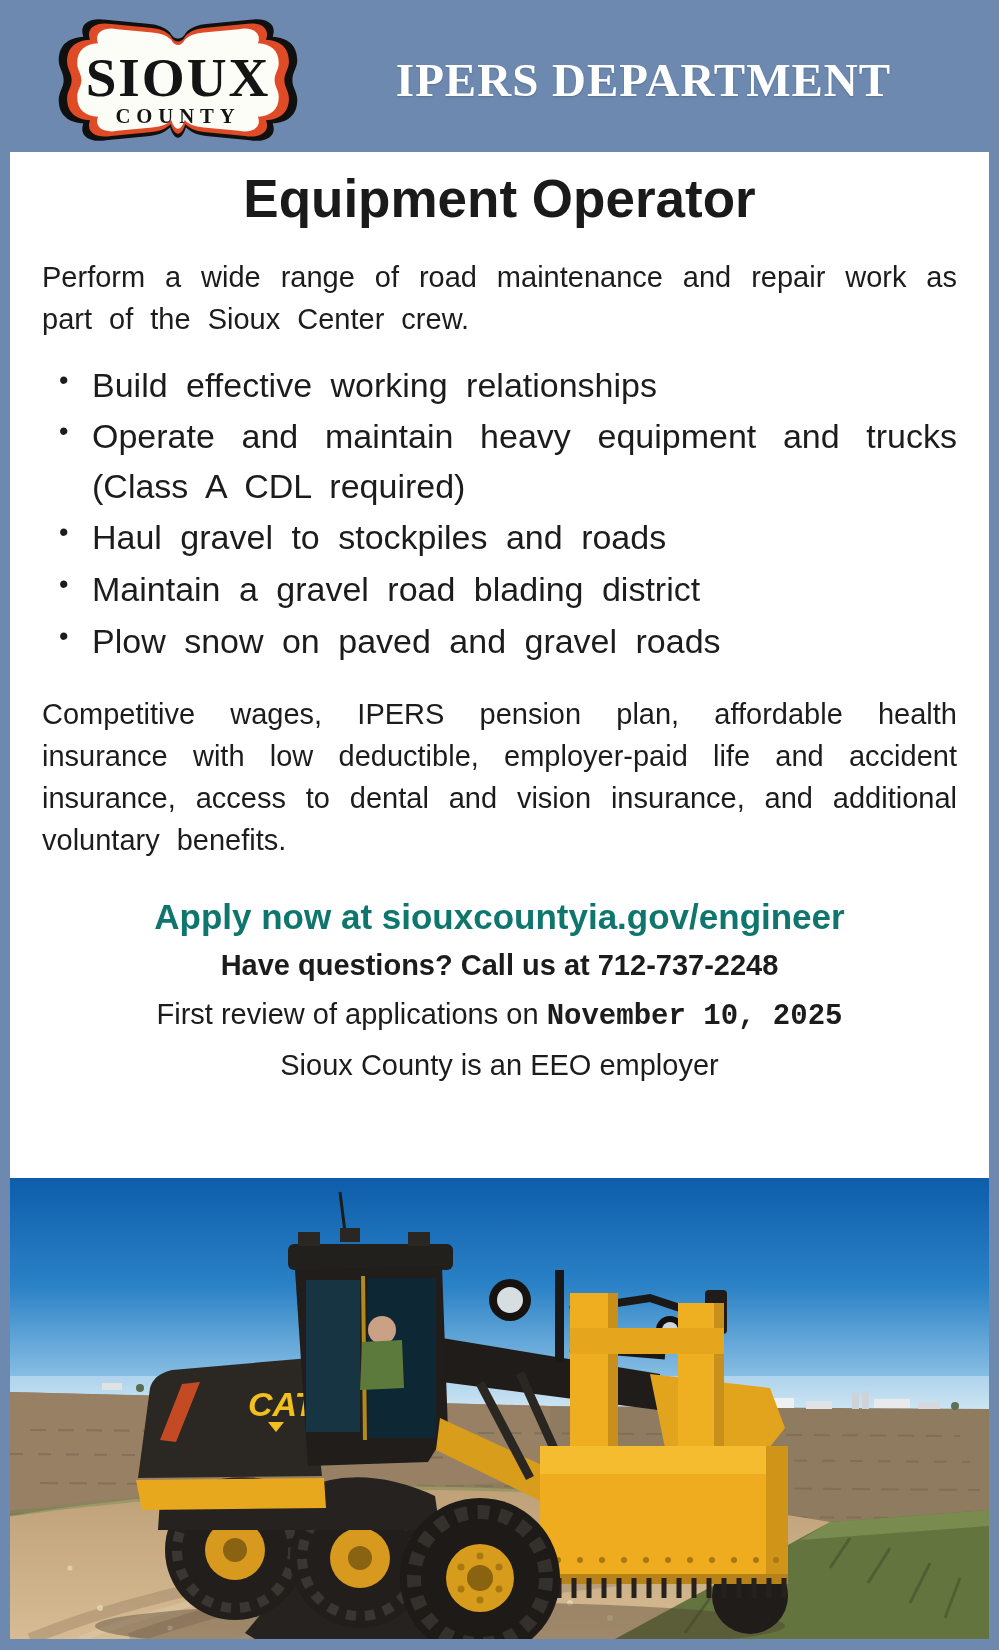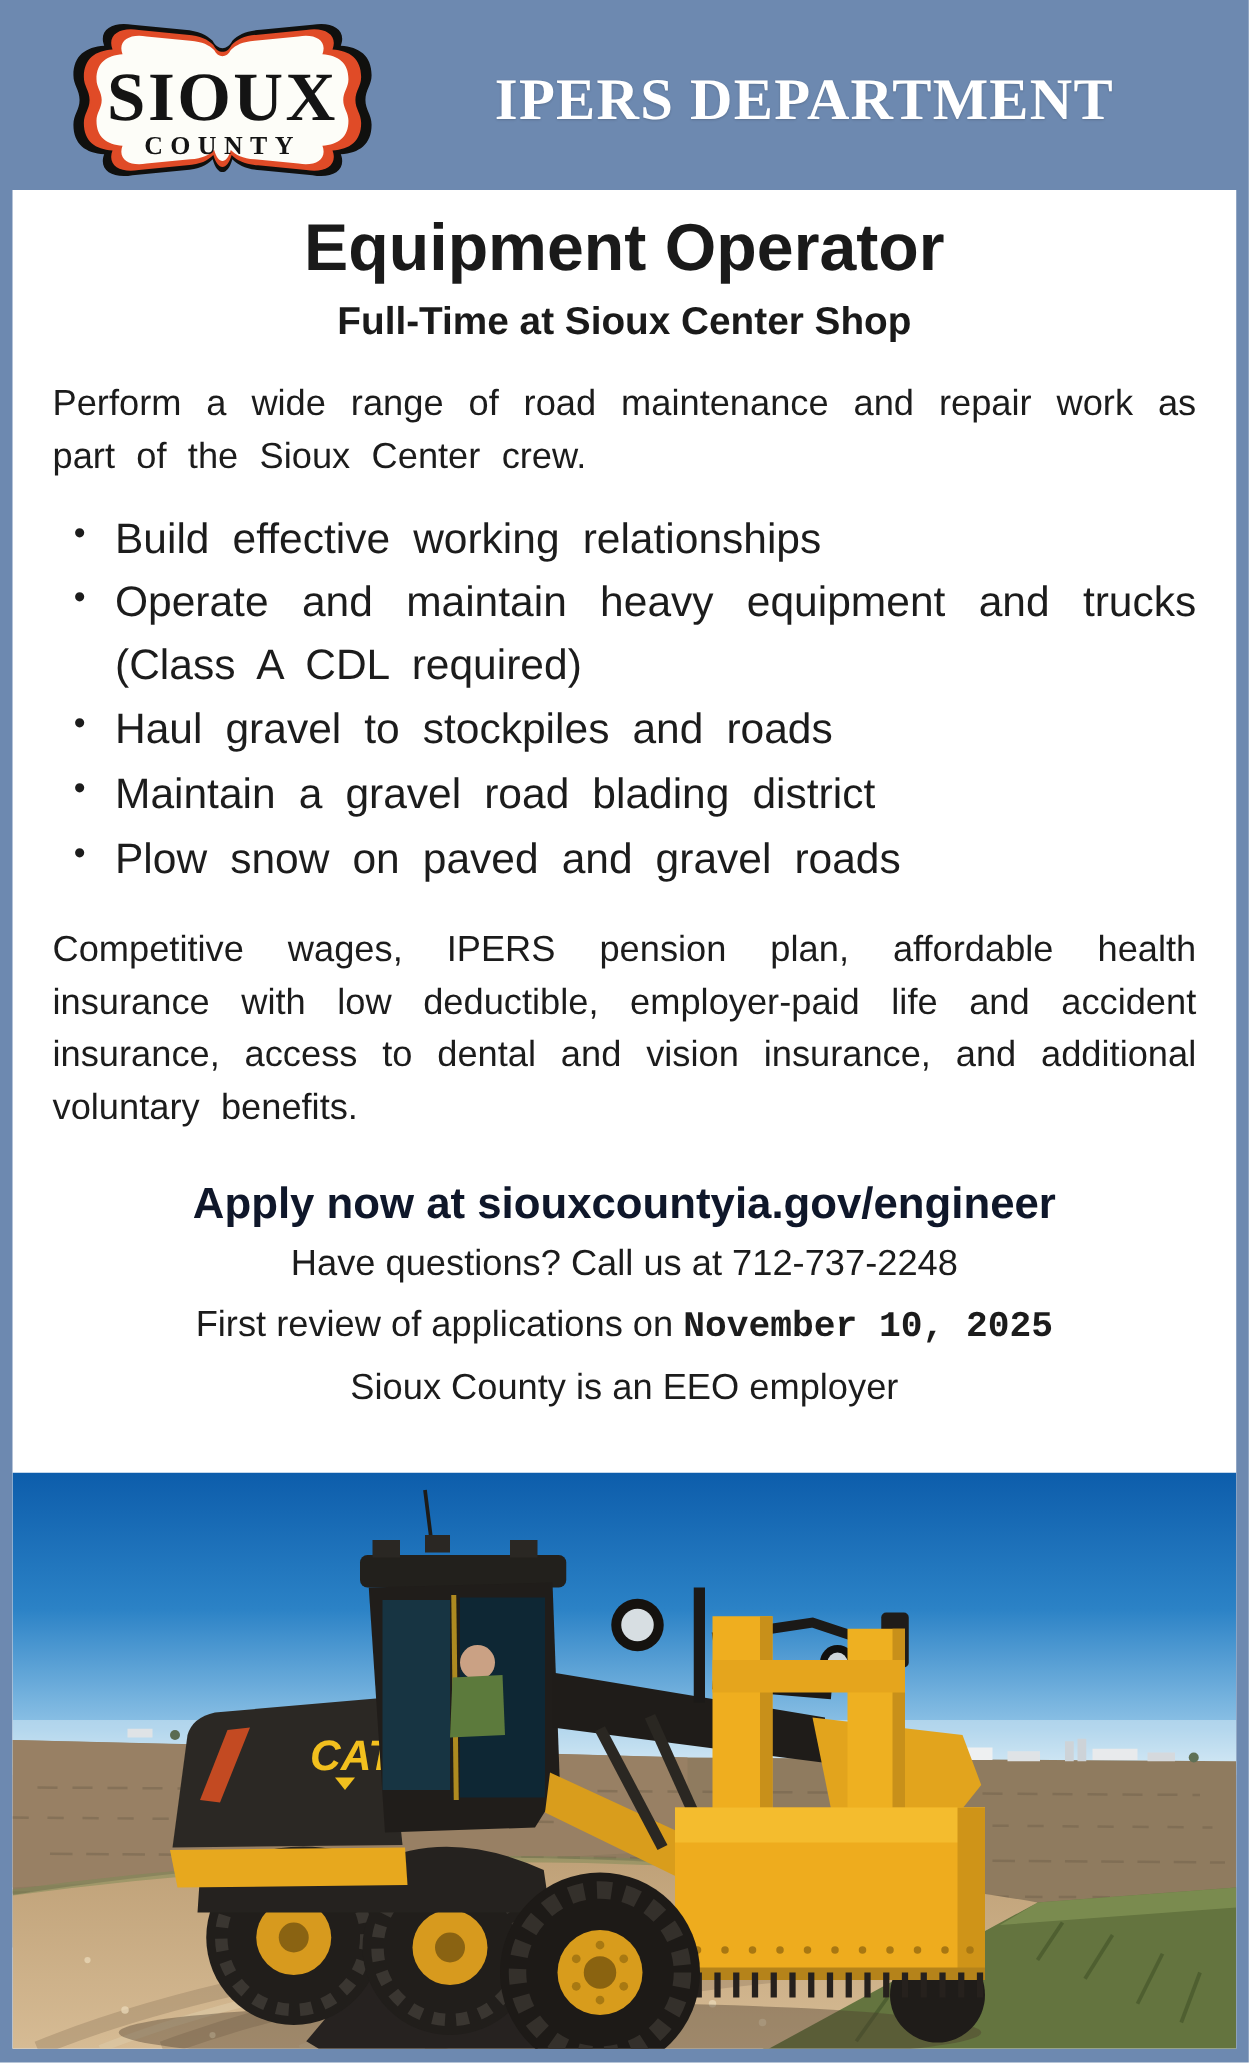--- a/index.html
+++ b/index.html
@@ -84,30 +84,30 @@
     content:"\2022";
     position:absolute;
     left:17px;top:0px;
     font-size:27px;
   }
   .apply-line{
     margin:36px 0 0;
     text-align:center;
     font-size:35px;
     font-weight:bold;
-    color:#0f172a;
+    color:#0f766e;
   }
   .info-line{
     margin:8px 0 0;
     text-align:center;
     font-size:29px;
     line-height:1.4;
     color:#1c1c1c;
   }
-  .info-line.bold{font-weight:normal;}
+  .info-line.bold{font-weight:bold;}
   .info-line .date{font-weight:bold;margin-left:.28em;font-family:Liberation Mono, monospace;}
   
   .photo-wrap{
     position:absolute;
     left:0;right:0;bottom:0;
     height:461px;
   }
   .photo-wrap svg{display:block;width:100%;height:100%;}
 </style>
 </head>
@@ -124,21 +124,20 @@
     </g>
     <text x="135" y="86" text-anchor="middle" font-family="Liberation Serif, serif" font-weight="bold" font-size="56" letter-spacing="2" fill="#141414">SIOUX</text>
     <text x="135" y="114" text-anchor="middle" font-family="Liberation Serif, serif" font-weight="bold" font-size="21" letter-spacing="6" fill="#141414">COUNTY</text>
   </svg>
   <div class="dept-title">IPERS DEPARTMENT</div>
 </div>
 
 <div class="card">
 
   <h1 class="job-title">Equipment Operator</h1>
-  <h2 class="job-subtitle">Full-Time at Sioux Center Shop</h2>
 
   <p class="para">Perform a wide range of road maintenance and repair work as part of the Sioux Center crew.</p>
 
   <ul class="duties">
     <li>Build effective working relationships</li>
     <li>Operate and maintain heavy equipment and trucks (Class A CDL required)</li>
     <li>Haul gravel to stockpiles and roads</li>
     <li>Maintain a gravel road blading district</li>
     <li>Plow snow on paved and gravel roads</li>
   </ul>

